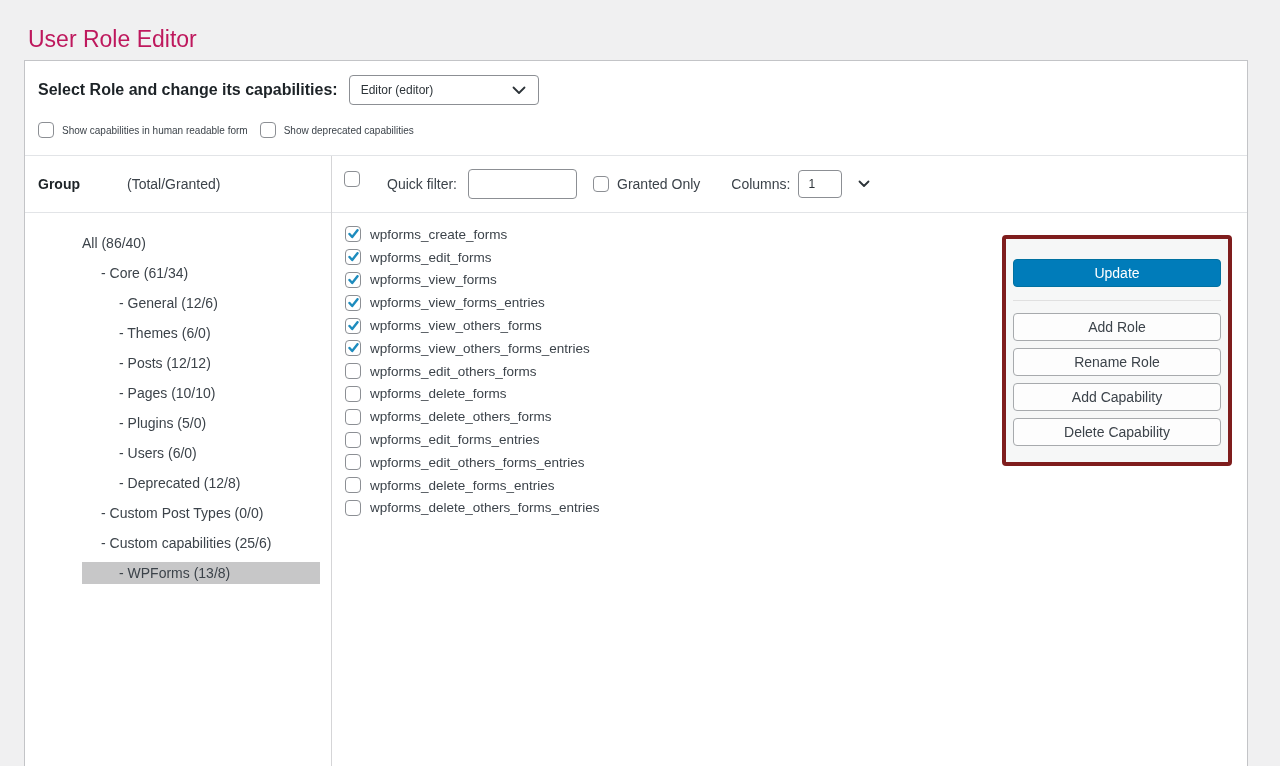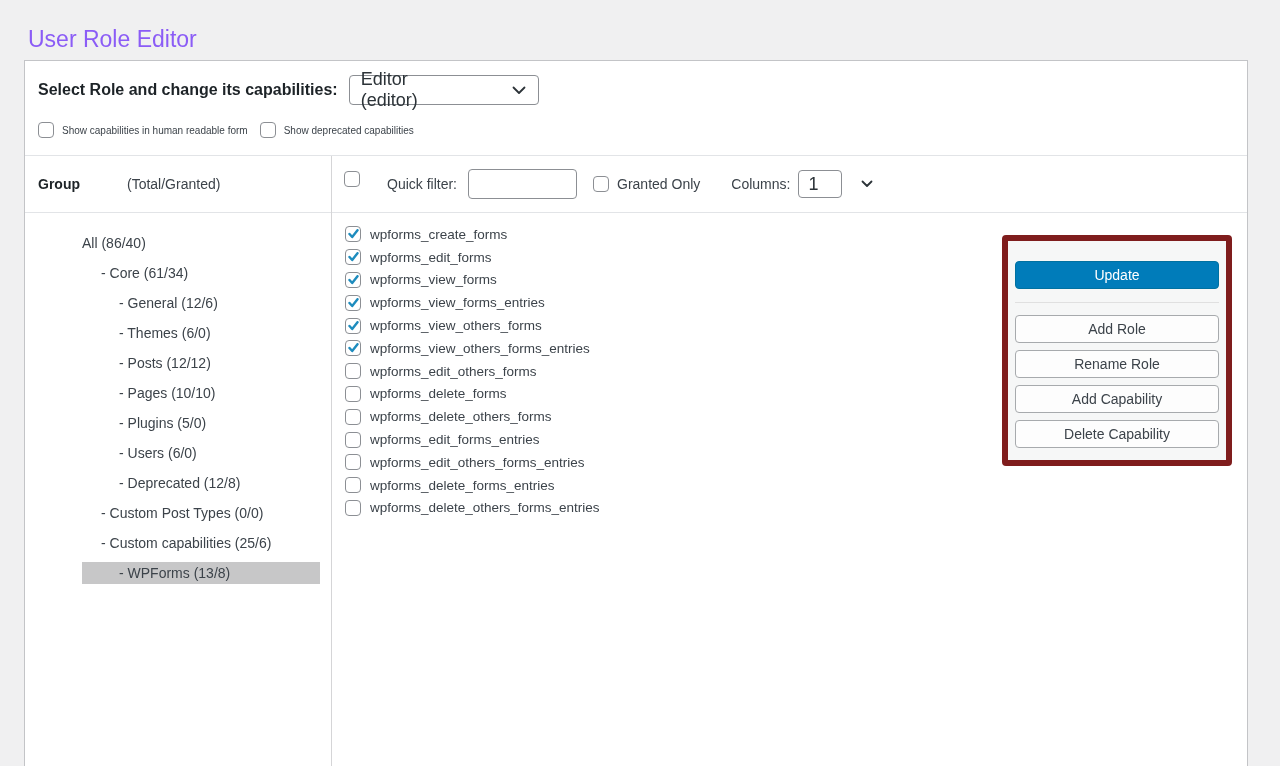--- a/index.html
+++ b/index.html
@@ -3,35 +3,35 @@
 <meta charset="utf-8">
 <style>
   * { margin:0; padding:0; box-sizing:border-box; }
   html,body { width:1280px; height:766px; overflow:hidden; }
   body {
     background:#f0f0f1;
     font-family:"Liberation Sans", sans-serif;
     color:#3c434a;
   }
   .page-title {
-    font-size:23px; font-weight:400; color:#8b5cf6;
+    font-size:23px; font-weight:400; color:#be185d;
     padding:25px 6px 0 28px; line-height:1.3;
   }
   .panel {
     position:absolute; left:24px; top:60px;
     width:1224px; height:730px;
     background:#fff; border:1px solid #c3c4c7;
   }
   
   .role-row { display:flex; align-items:center; padding:14px 13px 0 13px; height:44px; }
   .role-label { font-size:16px; font-weight:700; color:#1d2327; margin-right:11px; }
   .select {
     position:relative; display:inline-flex; align-items:center; justify-content:space-between;
     border:1px solid #8c8f94; border-radius:4px; background:#fff; cursor:pointer;
-    font-size:18px; color:#2c3338;gap:43px;
+    font-size:12px; color:#2c3338;gap:43px;
   }
   .role-select { width:190px; height:30px; padding:0 12px 0 11px; }
   .chev { flex:0 0 auto; }
   
   .options-row { display:flex; align-items:center; padding:16px 0 0 13px; height:34px; }
   .cb {
     display:inline-flex; align-items:center; justify-content:center;
     width:16px; height:16px; background:#fff;
     border:1px solid #8c8f94; border-radius:4px; cursor:pointer; flex:0 0 auto;
   }
@@ -73,21 +73,21 @@
   .tree-item.lvl2 { padding-left:37px; }
   .tree-item.selected { background:#c7c7c8; }
   
   .content-row { display:flex; flex:1; }
   .caps { flex:1; padding:10px 0 0 13px; }
   .cap-row { display:flex; align-items:center; height:22.8px; }
   .cap-label { font-size:13.5px; color:#3c434a; margin-left:9px; white-space:nowrap; }
   
   .actions {
     width:230px; margin:22px 15px 0 0; height:231px;
-    background:#f6f7f7; border:6px solid #7f1d1d; border-radius:4px;
+    background:#f6f7f7; border:4px solid #7f1d1d; border-radius:4px;
     padding:20px 7px 0 7px;
   }
   .btn {
     display:block; width:100%; height:28px;
     font-family:"Liberation Sans", sans-serif; font-size:14px;
     border-radius:4px; cursor:pointer;
   }
   .btn-primary {
     background:#007cba; border:1px solid #0071a1; color:#fff;
   }

